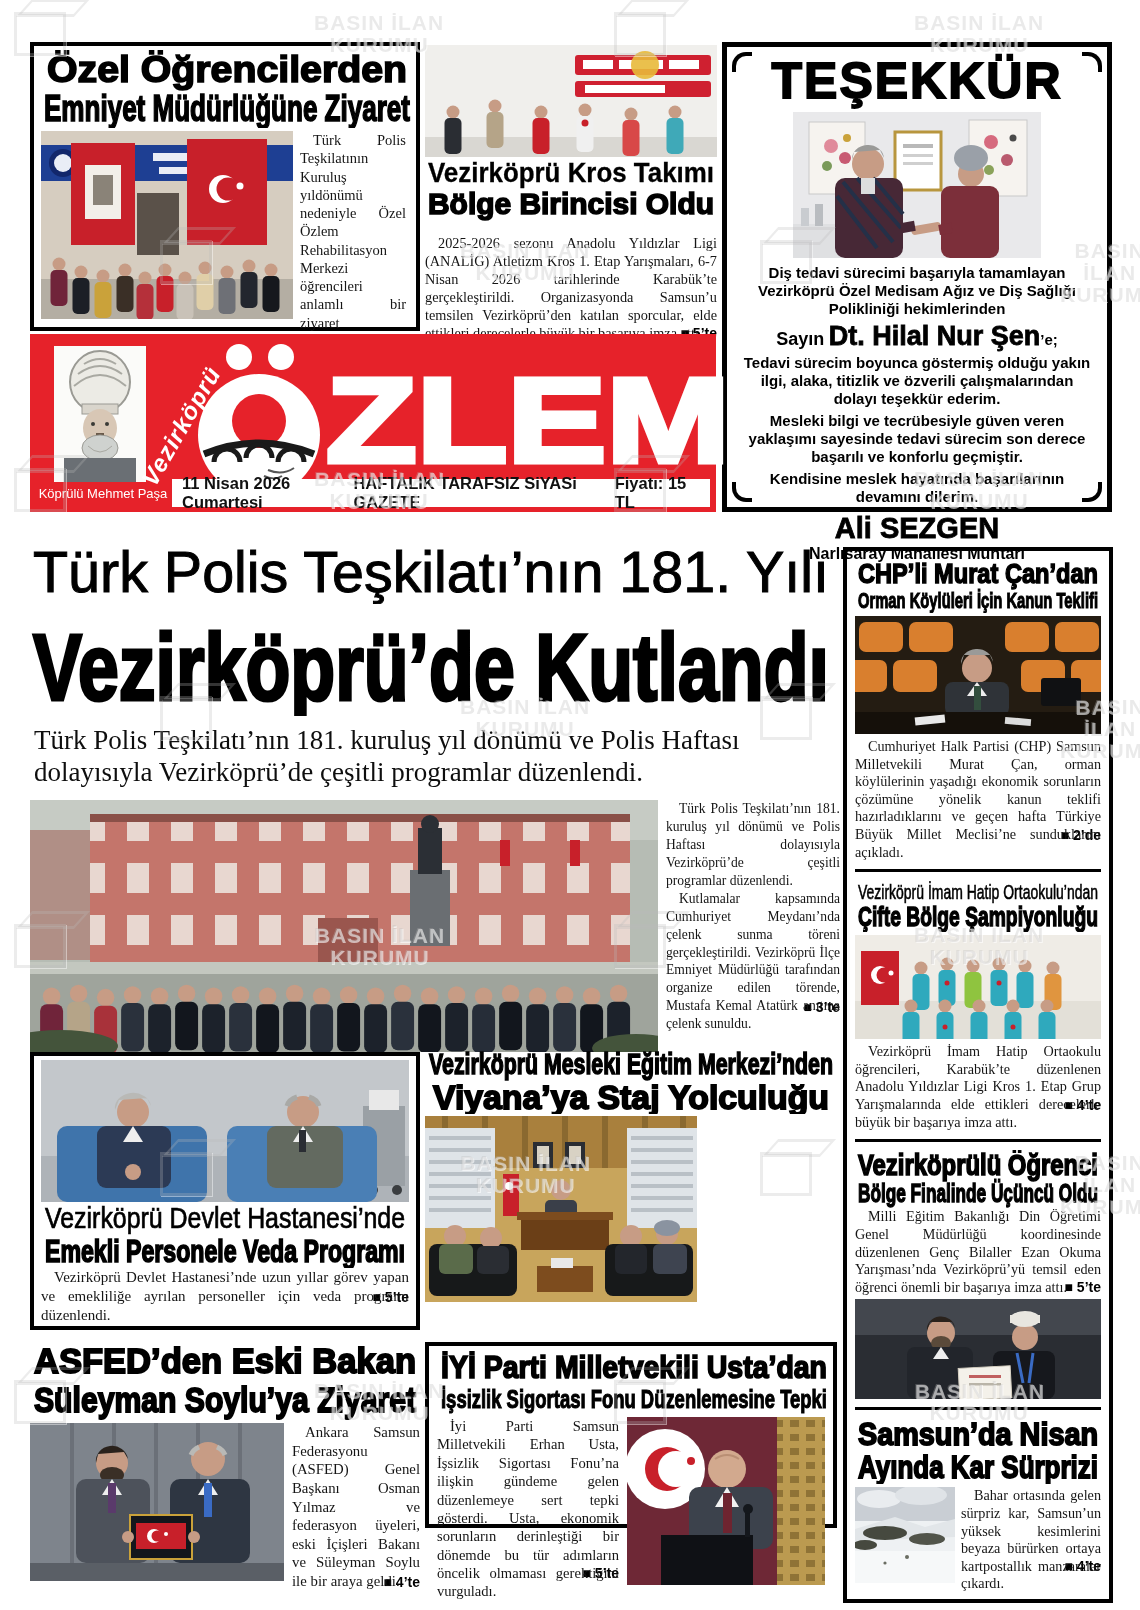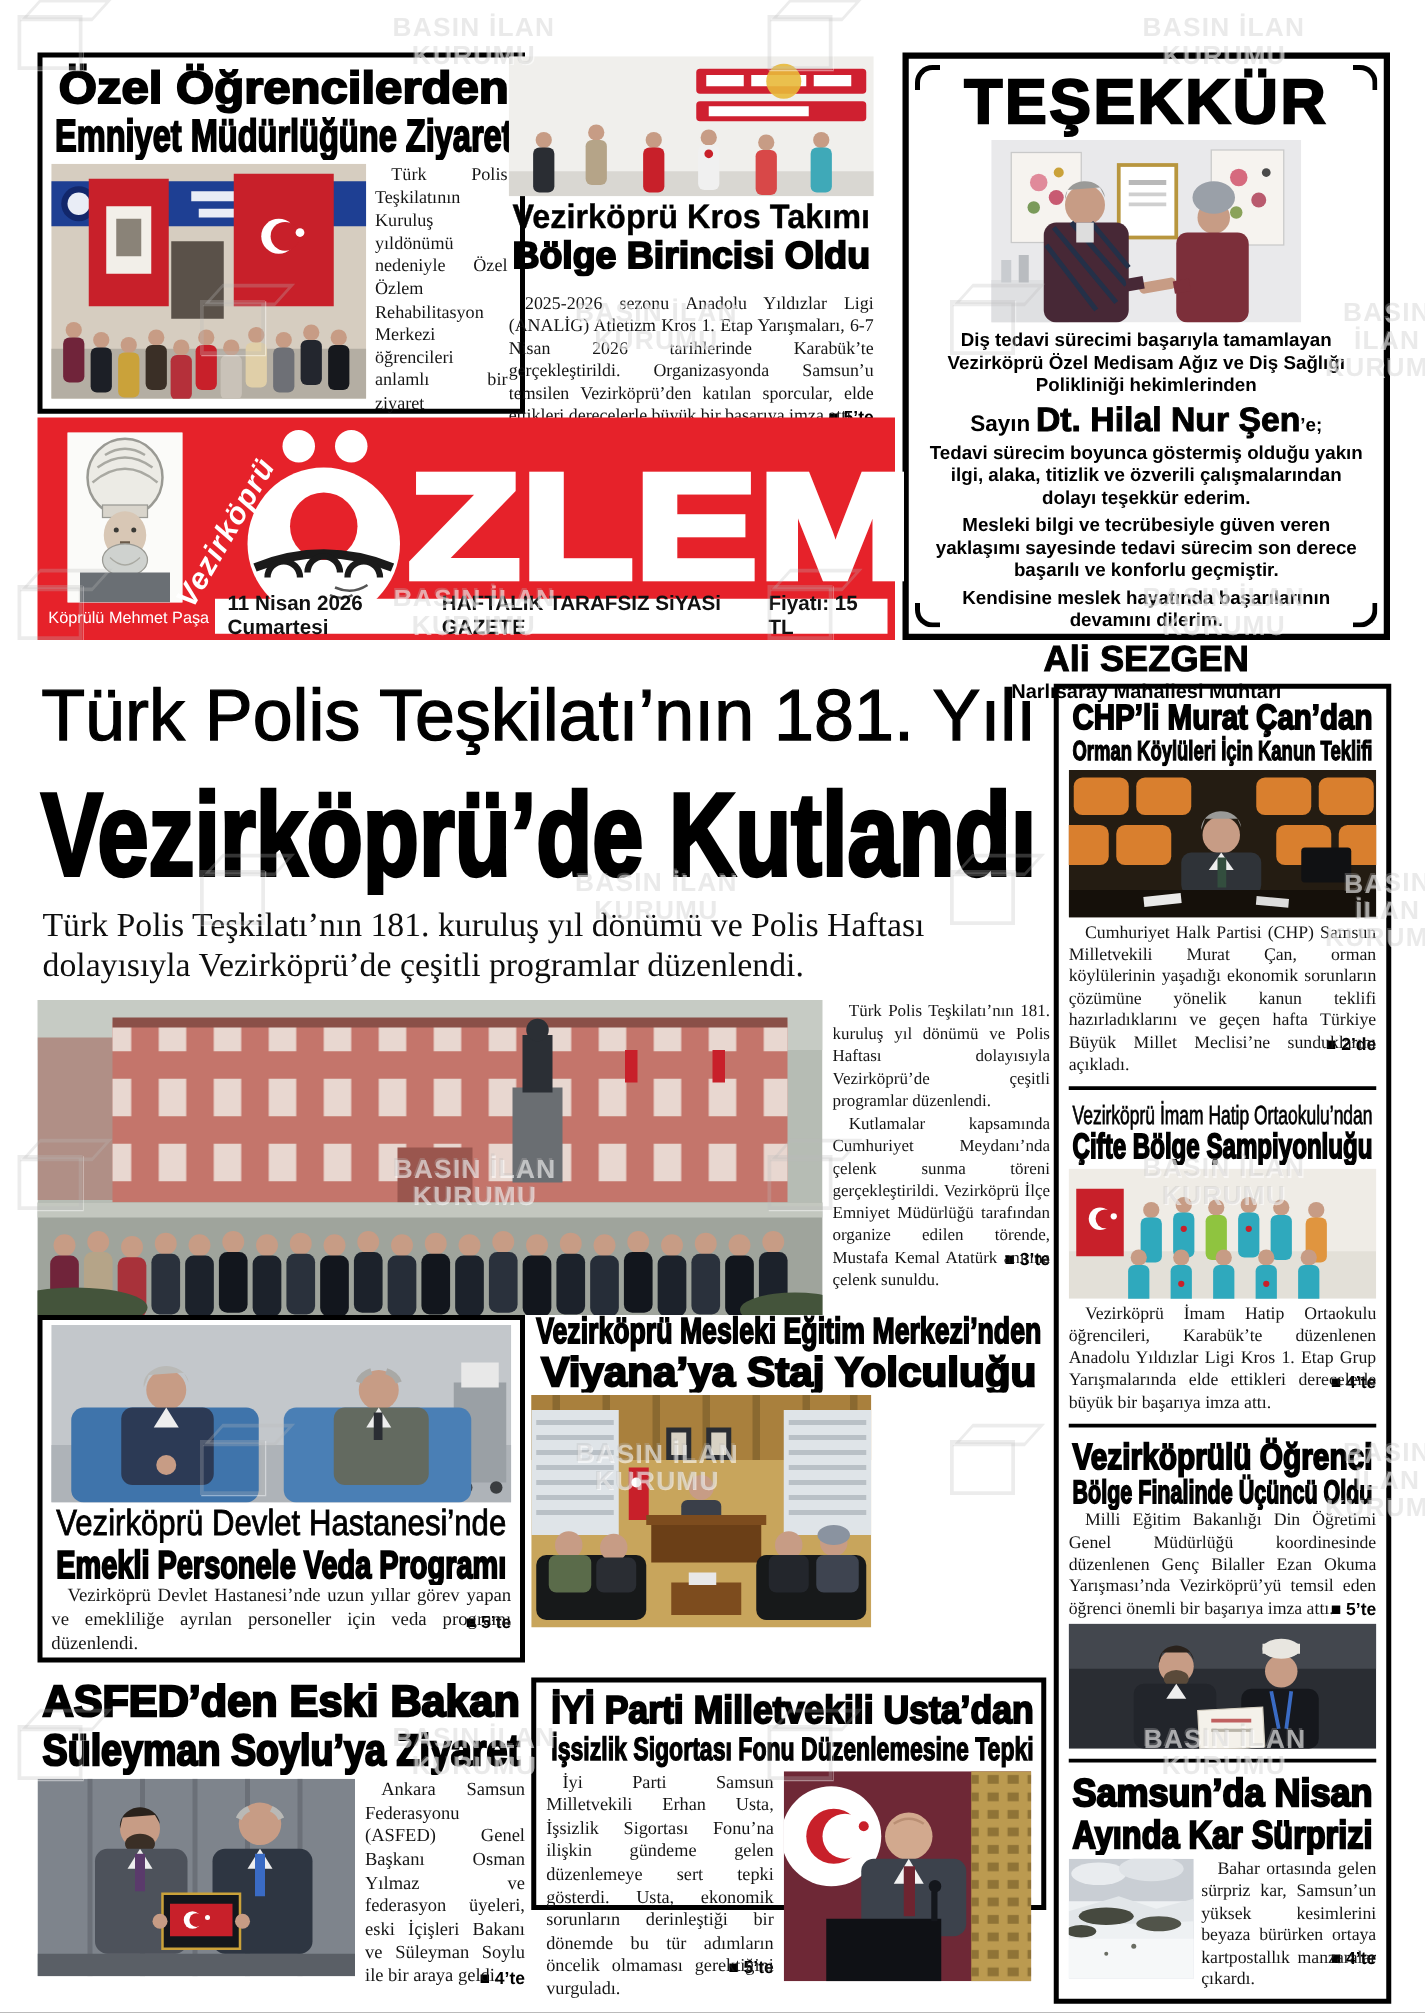--- a/index.html
+++ b/index.html
@@ -12,21 +12,21 @@
   svg.hl text{ font-family:"Liberation Sans",sans-serif; fill:#000; stroke:#000; }
   svg.photo{ display:block; }
   p.body{ font-family:"Liberation Serif","DejaVu Serif",serif; font-size:14.5px; line-height:1.26;
           text-align:justify; color:#151515; text-indent:13px; }
   .pref{ float:right; font-family:"Liberation Sans",sans-serif; font-weight:700; font-size:14px;
          color:#000; background:#fff; padding-left:4px; margin-top:-17px; white-space:nowrap; }
 
   
   .tl-box{ left:30px; top:42px; width:390px; height:289px; padding:4px 7px; }
   .tl-row{ display:flex; gap:7px; margin-top:3px; }
-  .tm{ left:407px; top:45px; width:292px; }
+  .tm{ left:425px; top:45px; width:292px; }
   .tm p.body{ font-size:14.3px;margin-top:13px; }
 
   
   .ts-box{ left:722px; top:42px; width:390px; height:470px; border:5px solid #000; padding:8px 14px 4px; text-align:center; }
   .ts-orn{ position:absolute; width:20px; height:20px; border:4px solid #000; }
   .ts-orn.tl{ left:5px; top:5px; border-right:none; border-bottom:none; border-top-left-radius:14px; }
   .ts-orn.tr{ right:5px; top:5px; border-left:none; border-bottom:none; border-top-right-radius:14px; }
   .ts-orn.bl{ left:5px; bottom:5px; border-right:none; border-top:none; border-bottom-left-radius:14px; }
   .ts-orn.br{ right:5px; bottom:5px; border-left:none; border-top:none; border-bottom-right-radius:14px; }
   .ts-title{ font-size:50px; font-weight:700; letter-spacing:2px; -webkit-text-stroke:1.8px #000; line-height:1.05; }

